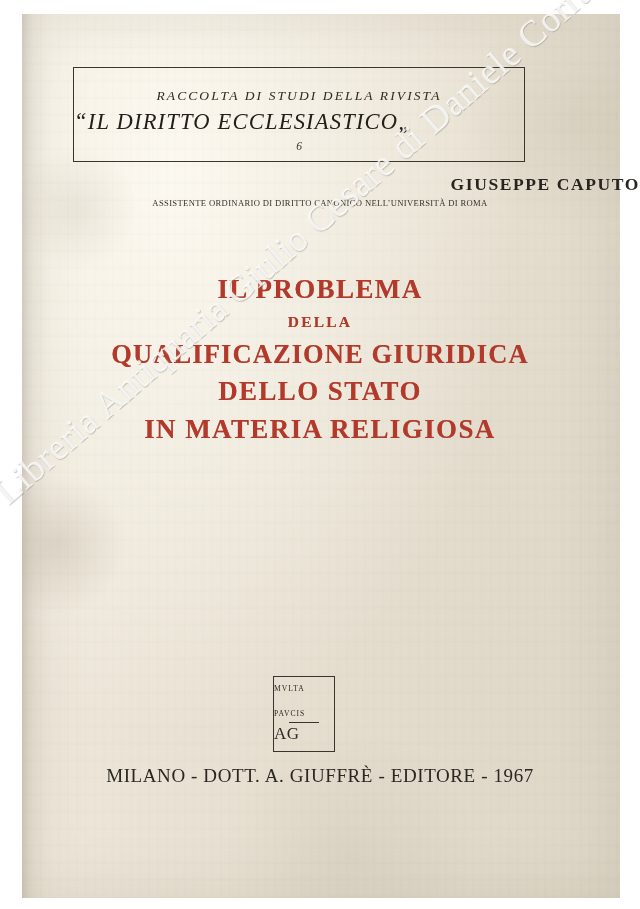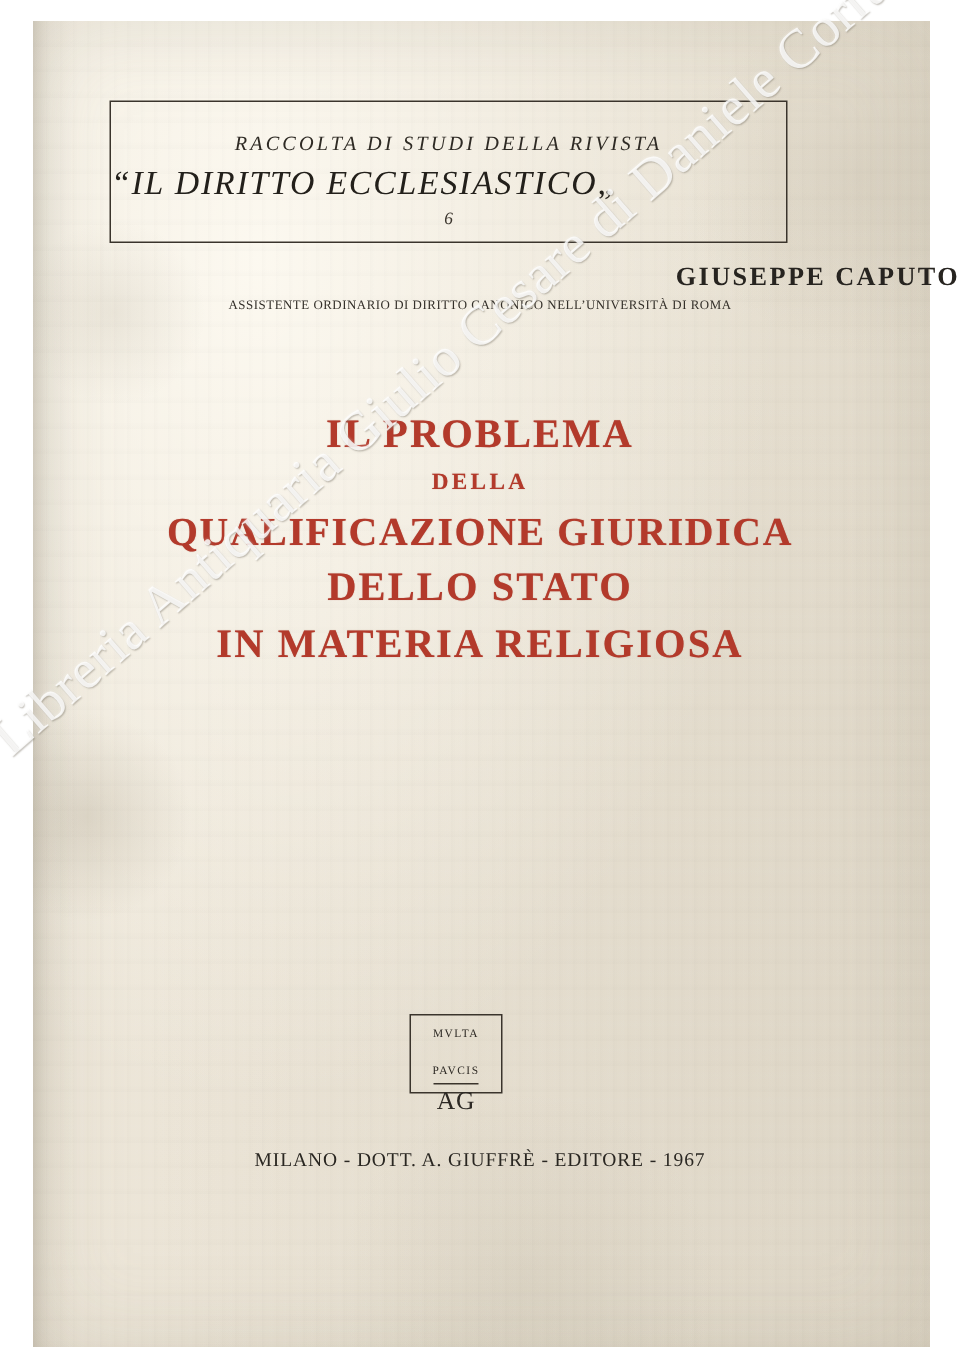--- a/index.html
+++ b/index.html
@@ -146,24 +146,24 @@
   .t-big   { font-size: 27px; margin-bottom: 11px; }
   .t-small { font-size: 15.5px; letter-spacing: 2.2px; margin-bottom: 11px; }
   .t-wide  { font-size: 26.5px; margin-bottom: 11px; letter-spacing: 1.1px; }
 
   
   #logo {
     position: absolute;
     left: 273px;
     top: 676px;
     width: 62px;
-    height: 53px;
+    height: 76px;
     border: 1.3px solid #3a342c;
     box-sizing: border-box;
-    text-align: center;
+    text-align: left;
     color: #2d2924;
   }
   .logo-small {
     font-family: "Liberation Serif", serif;
     font-size: 7.6px;
     letter-spacing: 1px;
     line-height: 1.25;
     margin-top: 7px;
   }
   .logo-small.second { margin-top: 16px; }
@@ -181,21 +181,21 @@
     line-height: 1;
   }
 
   
   #imprint {
     position: absolute;
     left: 0; right: 0;
     top: 765px;
     text-align: center;
     font-family: "Liberation Serif", serif;
-    font-size: 13px;
+    font-size: 19px;
     letter-spacing: 0.6px;
     color: #2a2722;
     white-space: nowrap;
   }
 
   
   #watermark {
     position: absolute;
     left: 0;
     top: 0;

